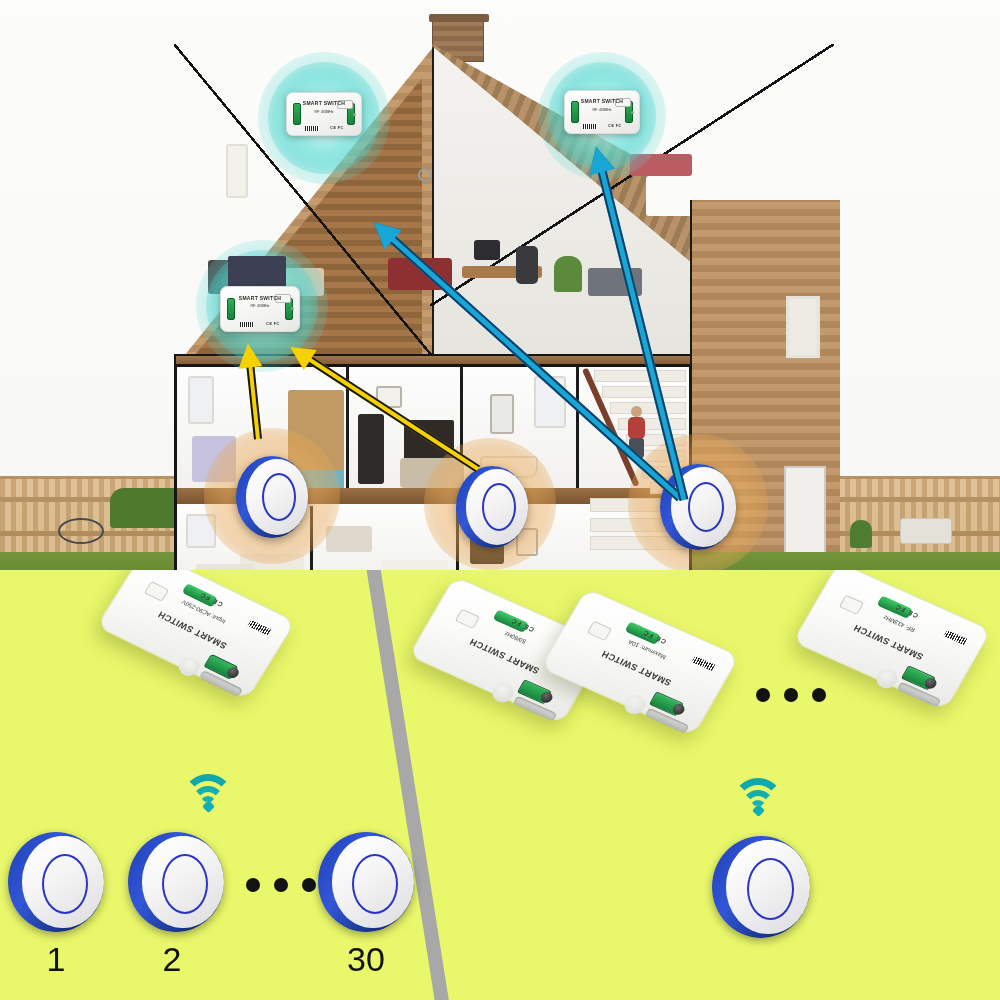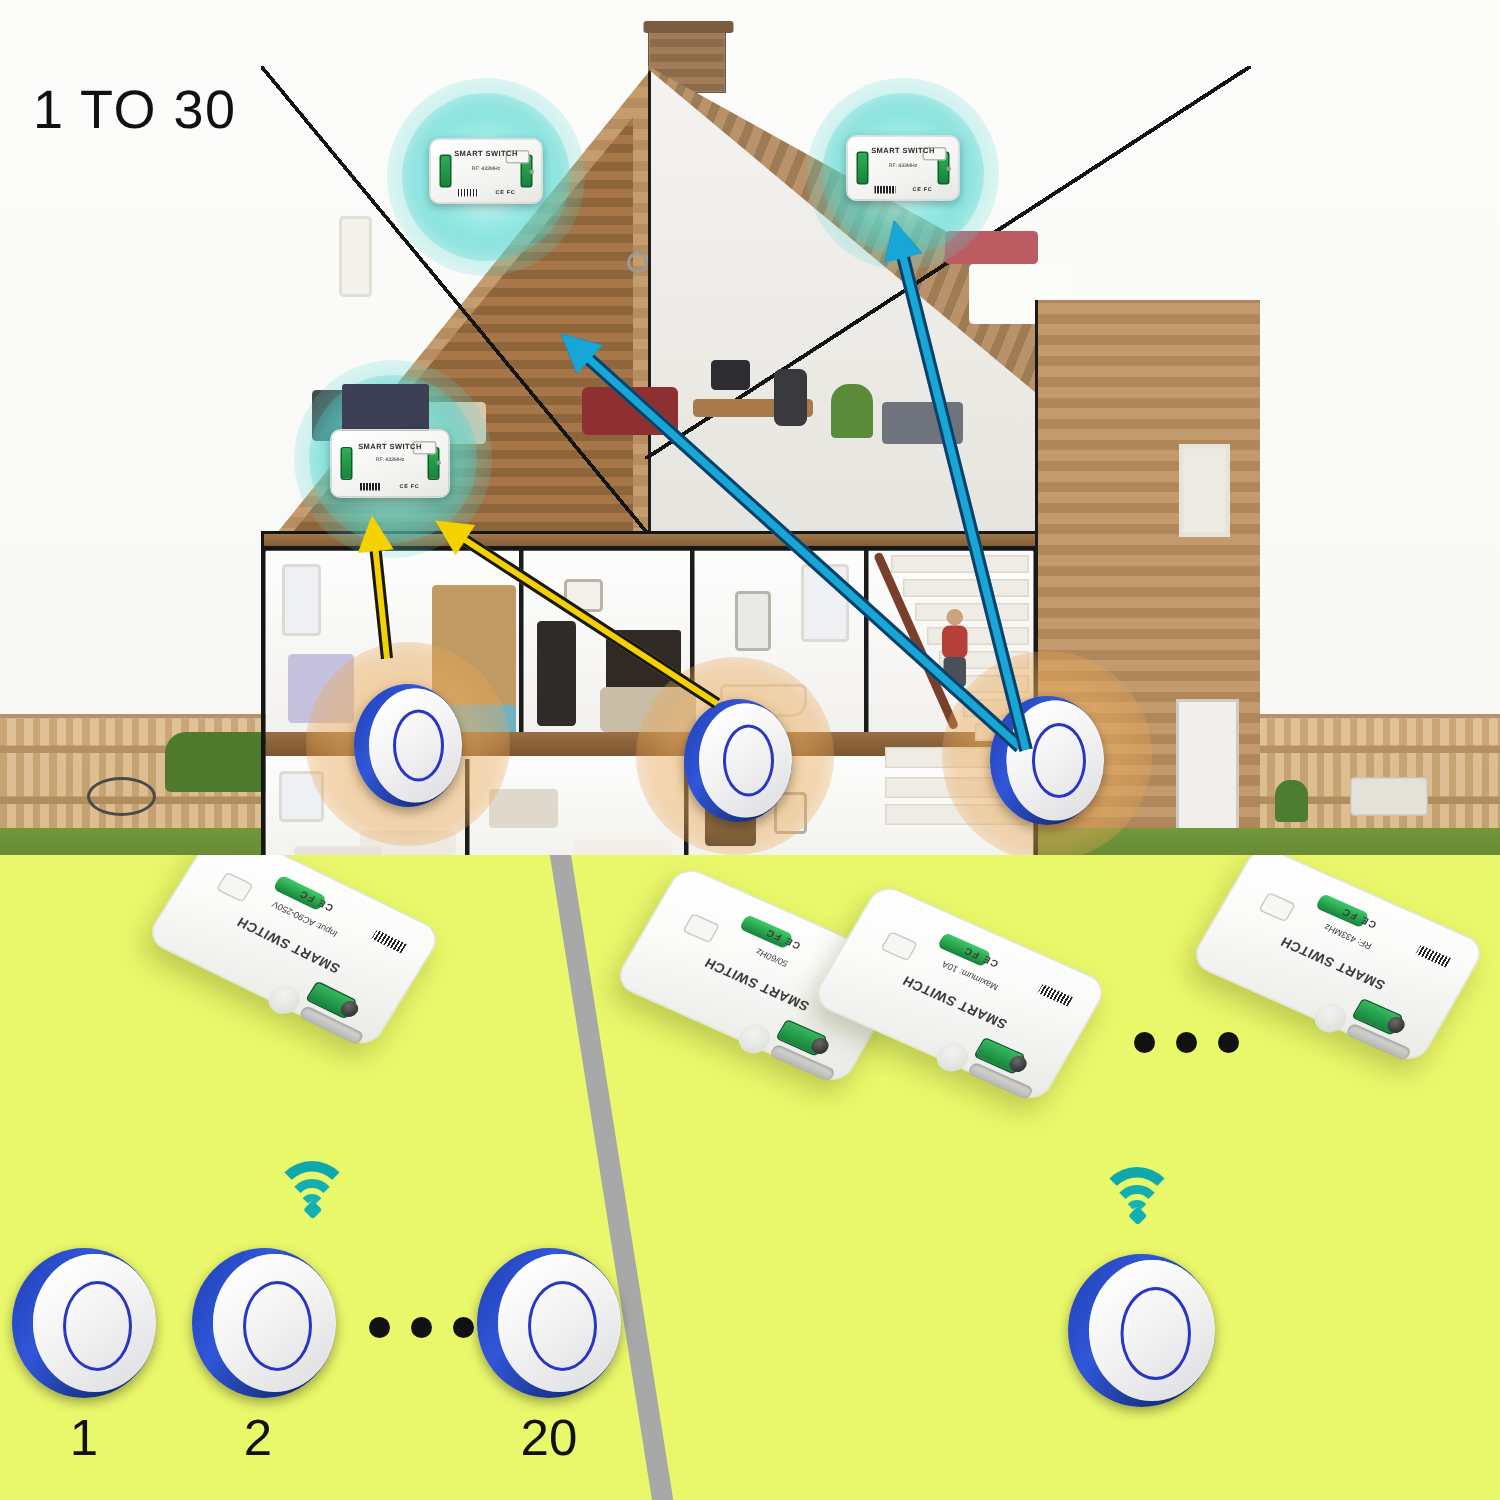--- a/index.html
+++ b/index.html
@@ -488,21 +488,20 @@
     <div class="arrow yellow" style="left:258px;top:432px;width:110px;height:14px;transform:rotate(-96deg);">
       <div class="shaft" style="width:82px;height:8px;"></div>
       <div class="head" style="left:72px;border-width:12px 0 12px 24px;"></div>
     </div>
 
     <div class="arrow yellow" style="left:478px;top:462px;width:250px;height:14px;transform:rotate(213deg);">
       <div class="shaft" style="width:212px;height:8px;"></div>
       <div class="head" style="left:200px;border-width:12px 0 12px 24px;"></div>
     </div>
 
-    <div class="title">1 TO 30</div>
   </div>
 
   <div class="panel">
 
     <div class="divider" style="left:366px;top:-4px;transform:rotate(-9deg);"></div>
 
     <div class="prod" style="left:112px;top:8px;transform:rotate(26deg) skewX(-6deg);">
       <div class="p-green-bar" style="left:54px;top:12px;"></div>
       <div class="p-tab" style="left:22px;top:26px;"></div>
       <div class="p-term" style="right:24px;bottom:10px;"></div>
@@ -540,21 +539,21 @@
       <b></b>
         <b></b>
         <b></b>
     </div>
 
     <div class="puck" style="left:318px;top:262px;width:96px;height:100px;">
       <div class="edge"></div>
       <div class="top" style="left:14px;top:4px;width:82px;height:92px;"></div>
       <div class="ring" style="left:34px;top:22px;width:46px;height:60px;"></div>
     </div>
-    <div class="caption" style="left:328px;top:370px;width:76px;">20</div>
+    <div class="caption" style="left:328px;top:370px;width:76px;">30</div>
 
     <div class="prod" style="left:424px;top:34px;transform:rotate(24deg) skewX(-6deg);">
       <div class="p-green-bar" style="left:54px;top:12px;"></div>
       <div class="p-tab" style="left:22px;top:26px;"></div>
       <div class="p-term" style="right:24px;bottom:10px;"></div>
       <div class="p-screw" style="right:20px;bottom:12px;"></div>
       <div class="p-slot" style="right:8px;bottom:-2px;"></div>
       <div class="p-dent" style="right:56px;bottom:-6px;"></div>
       <div class="p-bar"></div>
       <div class="ptxt p-cert">CE FC</div>

